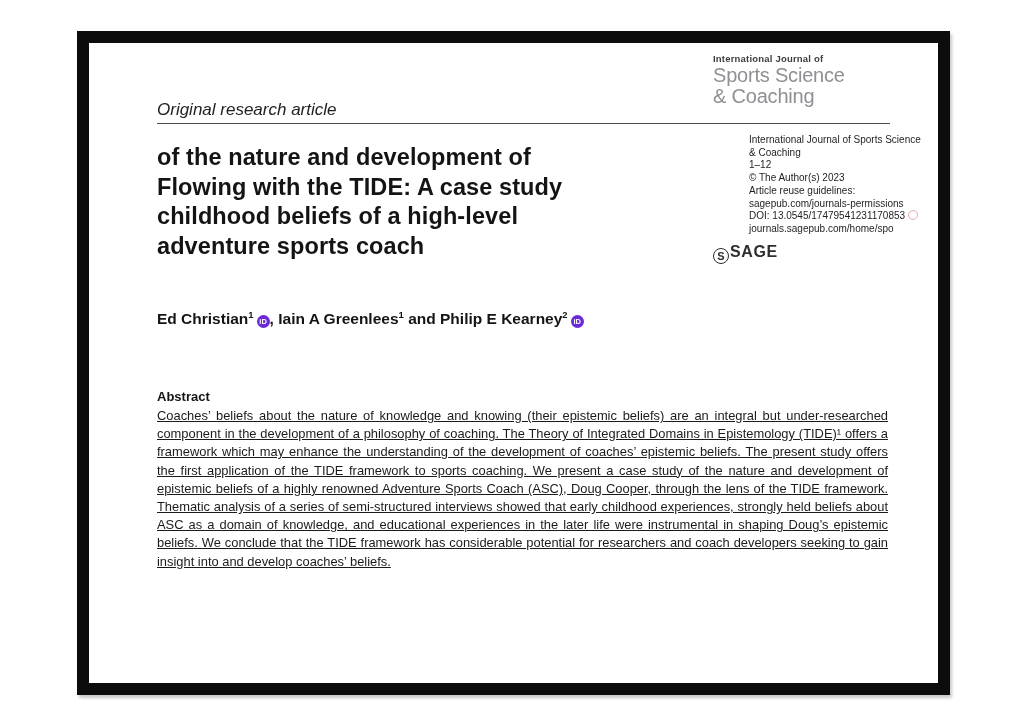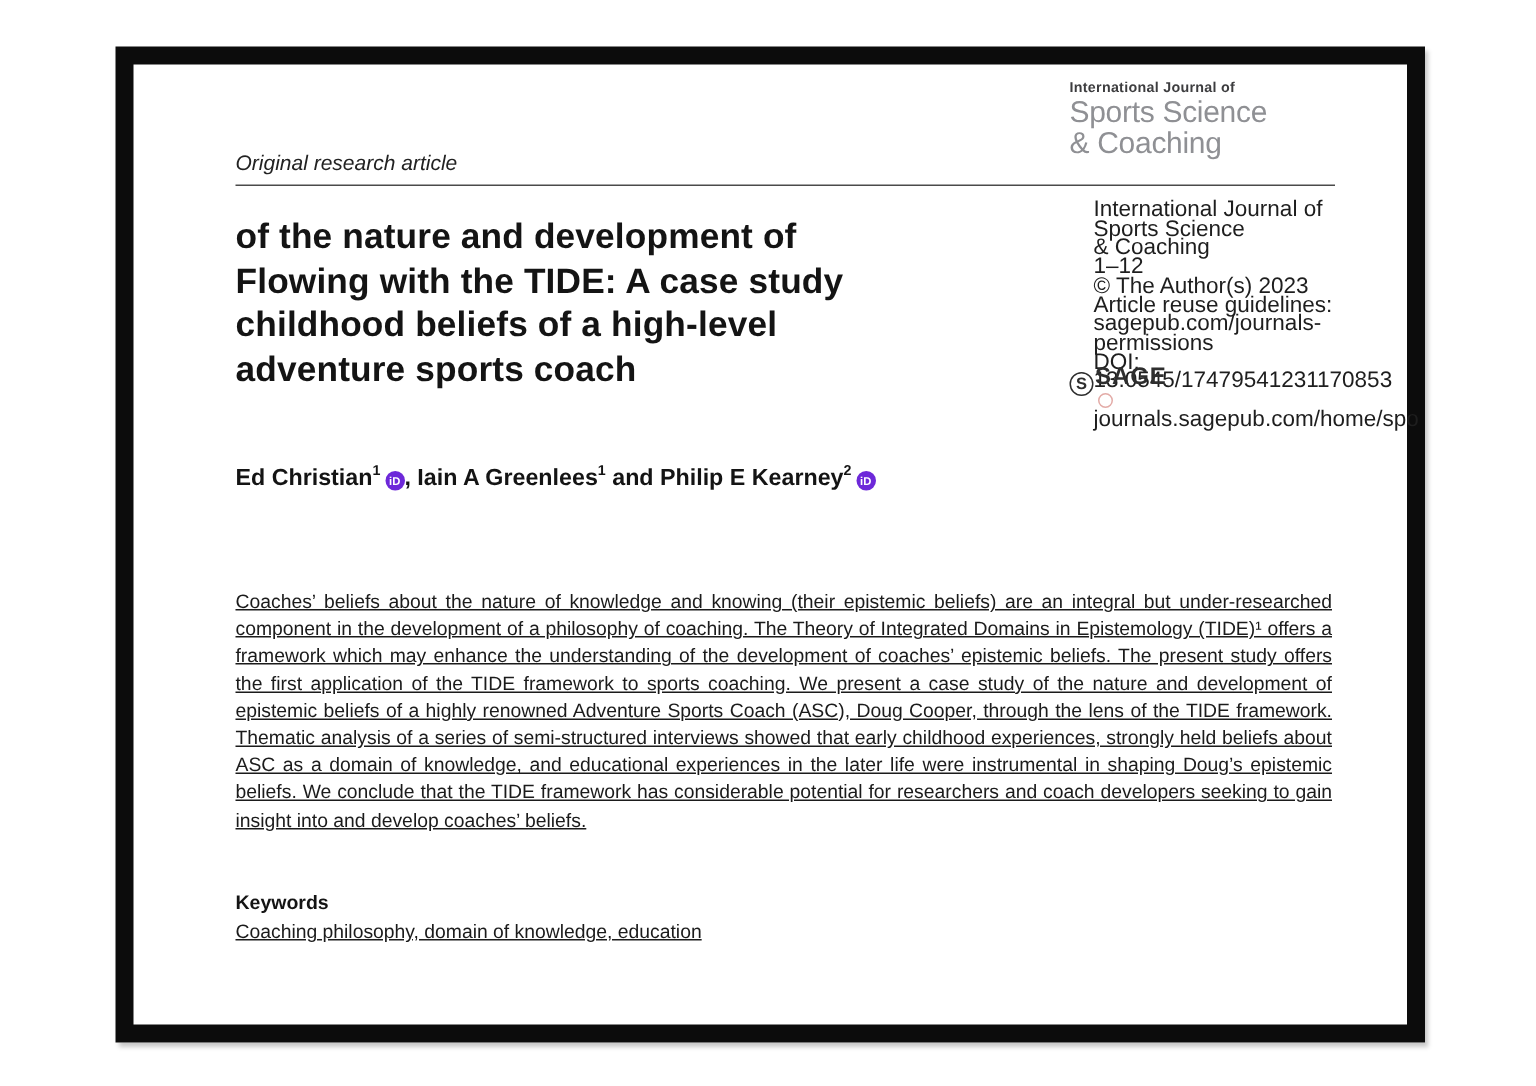--- a/index.html
+++ b/index.html
@@ -13,38 +13,38 @@
   }
   .paper-frame {
     position: absolute; left: 77px; top: 31px;
     width: 849px; height: 640px;
     border: 12px solid #0c0c0c;
     background: #ffffff;
     box-shadow: 2px 3px 3px rgba(0,0,0,0.22);
   }
   .article-type {
     position: absolute; left: 68px; top: 57px;
-    font-style: italic; font-size: 14px; color: #222;
+    font-style: italic; font-size: 17px; color: #222;
   }
   .masthead-rule {
     position: absolute; left: 68px; top: 80px;
     width: 733px; height: 0;
     border: none; border-top: 1.4px solid #4a4a4a;
     margin: 0;
   }
   .journal-logo { position: absolute; left: 624px; top: 10px; width: 180px; }
   .logo-kicker {
     font-size: 9.5px; font-weight: bold; color: #3d3d3f;
     letter-spacing: 0.2px; margin-bottom: 1px;
   }
   .logo-line { font-size: 20px; line-height: 21px; color: #8f9094; letter-spacing: -0.2px; }
 
   .citation-block {
-    position: absolute; left: 640px; top: 91px; width: 200px;
-    font-size: 15px; line-height: 12.7px; color: #1e1e1e;
+    position: absolute; left: 660px; top: 91px; width: 200px;
+    font-size: 10px; line-height: 12.7px; color: #1e1e1e;
   }
   .update-badge-icon {
     display: inline-block; width: 8px; height: 8px;
     border: 1.5px solid #e3aba7; border-radius: 50%;
     margin-left: 3px; vertical-align: -1px;
   }
   .sage-logo { position: absolute; left: 624px; top: 200px; }
   .sage-s {
     display: inline-block; width: 14px; height: 14px;
     border: 1.8px solid #2e2e2e; border-radius: 50%;
@@ -120,21 +120,18 @@
 
   <div class="sage-logo">
     <span class="sage-s">S</span><span class="sage-text">SAGE</span>
   </div>
 
   <div class="author-line">
     <span><span>Ed Christian</span><sup>1</sup></span><span class="orcid-icon">iD</span><span>, </span><span><span>Iain A Greenlees</span><sup>1</sup></span><span> and </span><span><span>Philip E Kearney</span><sup>2</sup></span><span class="orcid-icon">iD</span>
   </div>
 
   <div class="abstract-section">
+    <div class="section-heading">Abstract</div>
     <p class="section-body justified">Coaches’ beliefs about the nature of knowledge and knowing (their epistemic beliefs) are an integral but under-researched component in the development of a philosophy of coaching. The Theory of Integrated Domains in Epistemology (TIDE)¹ offers a framework which may enhance the understanding of the development of coaches’ epistemic beliefs. The present study offers the first application of the TIDE framework to sports coaching. We present a case study of the nature and development of epistemic beliefs of a highly renowned Adventure Sports Coach (ASC), Doug Cooper, through the lens of the TIDE framework. Thematic analysis of a series of semi-structured interviews showed that early childhood experiences, strongly held beliefs about ASC as a domain of knowledge, and educational experiences in the later life were instrumental in shaping Doug’s epistemic beliefs. We conclude that the TIDE framework has considerable potential for researchers and coach developers seeking to gain insight into and develop coaches’ beliefs.</p>
   </div>
 
-  <div class="keywords-section">
-    <div class="section-heading">Keywords</div>
-    <p class="section-body">Coaching philosophy, domain of knowledge, education</p>
-  </div>
 
 </div>
 
 </body></html>

